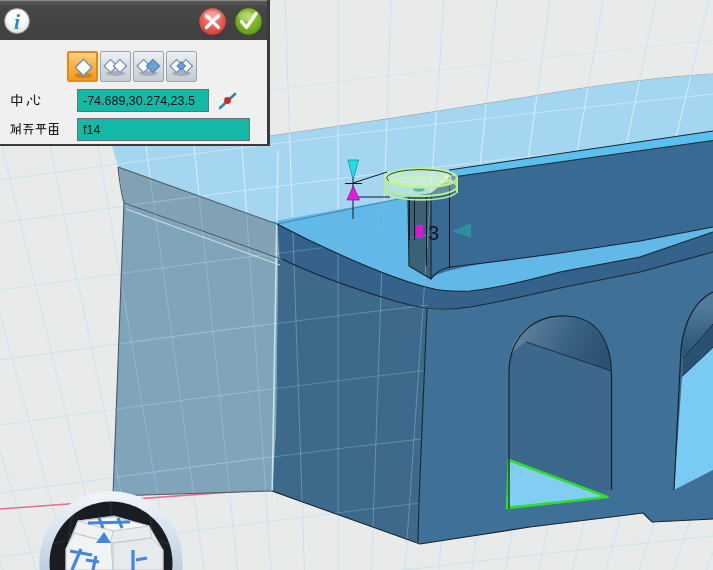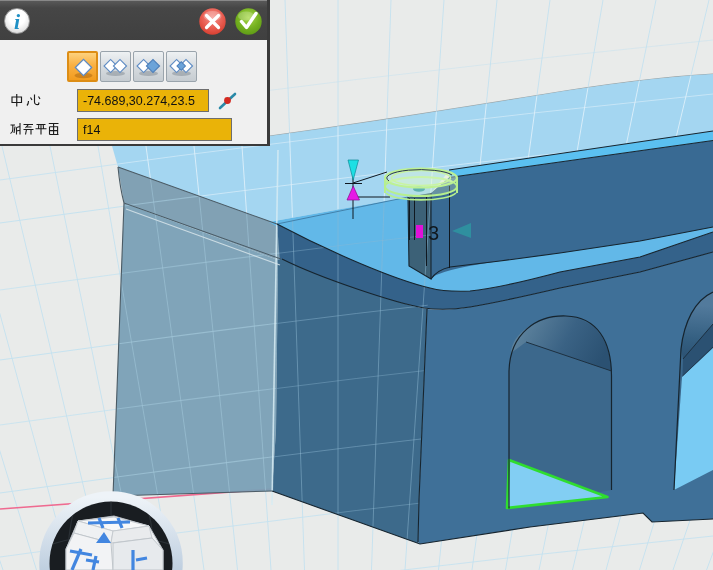--- a/index.html
+++ b/index.html
@@ -8,21 +8,21 @@
 #info{position:absolute;left:4px;top:7px;width:26px;height:26px;border-radius:50%;background:radial-gradient(circle at 50% 35%,#ffffff 40%,#e2e2e2 75%,#c8c8c8);border:1px solid #9a9a9a;text-align:center}
 #info span{font-family:"Liberation Serif",serif;font-weight:bold;font-style:italic;font-size:22px;color:#2090c5;line-height:25px}
 .cbtn{position:absolute;top:7px;width:27px;height:27px}
 #xbtn{left:199px}
 #okbtn{left:235px}
 #tbar{position:absolute;left:67px;top:51px;height:31px;display:flex;gap:2px}
 .tb{width:31px;height:31px;flex:0 0 31px;background:linear-gradient(#eef1f3,#d5dade 55%,#c6ccd1);border:1px solid #9aa4ac;border-radius:2px;text-align:center;padding-top:1px}
 .tb.sel{background:linear-gradient(#fdd27e,#f9b043 45%,#f29c1e);border:2px solid #dd8d15;padding-top:0}
 .row{position:absolute;left:0;width:270px;height:24px}
 .row .zh{position:absolute}
-.fld{position:absolute;top:0;height:23px;background:#eab308;border:1px solid #6e6e6e;font-size:12.5px;color:#111;padding:4px 0 0 5px}
+.fld{position:absolute;top:0;height:23px;background:#14b8a6;border:1px solid #6e6e6e;font-size:12.5px;color:#111;padding:4px 0 0 5px}
 </style></head>
 <body>
 <div id="stage">
 <svg width="713" height="570" viewBox="0 0 713 570" style="position:absolute;left:0;top:0">
  <defs>
   <linearGradient id="ceil1" gradientUnits="userSpaceOnUse" x1="520" y1="322" x2="598" y2="366">
    <stop offset="0" stop-color="#60859f"></stop>
           <stop offset="0.55" stop-color="#3a6284"></stop>
           <stop offset="1" stop-color="#2b5172"></stop>
   </linearGradient>
@@ -373,15 +373,15 @@
  </div>
  <div class="row" style="top:118px">
   <svg class="zh" width="50" height="15" style="left:10px;top:4px">
           <g stroke="#1c1c1c" stroke-width="1.1" fill="none">
    <path d="M0.5,3 L5,3 M2.8,3 L2.8,7.5 Q2.8,10.5 0.5,11.5 M5,4.5 L4,11 M6.5,5.5 L6.5,12.5 M6.5,5.5 L10,4.5 M10,1 L10,12.5 M6.5,9 L10,8.2"></path>
    <path d="M13.5,2.5 L23,2.5 M18.5,2.5 L15.5,5.8 M17,5 L21.5,5 M13.5,7.5 L23.5,7.5 M16.5,7.5 L15.5,12.5 M21,7.5 L21,12.5"></path>
    <path d="M26.5,2.5 L35.5,2.5 M28.8,2.5 L28.5,6.8 M33.2,2.5 L33.5,6.8 M25.5,6.8 L36.5,6.8 M31,2.5 L31,12.5"></path>
    <path d="M38.8,1.5 L48.5,1.5 M43.6,1.5 L43.6,4.8 M39.5,4.8 L39.5,12.5 M39.5,4.8 L47.6,4.8 L47.6,12.5 M39.5,8.6 L47.6,8.6 M43.6,4.8 L43.6,12.5 M39.5,12.5 L48.5,12.5"></path>
   </g>
         </svg>
-  <div class="fld" style="left:77px;width:155px">f14</div>
+  <div class="fld" style="left:77px;width:173px">f14</div>
  </div>
 </div>
 </div>
 </body></html>

